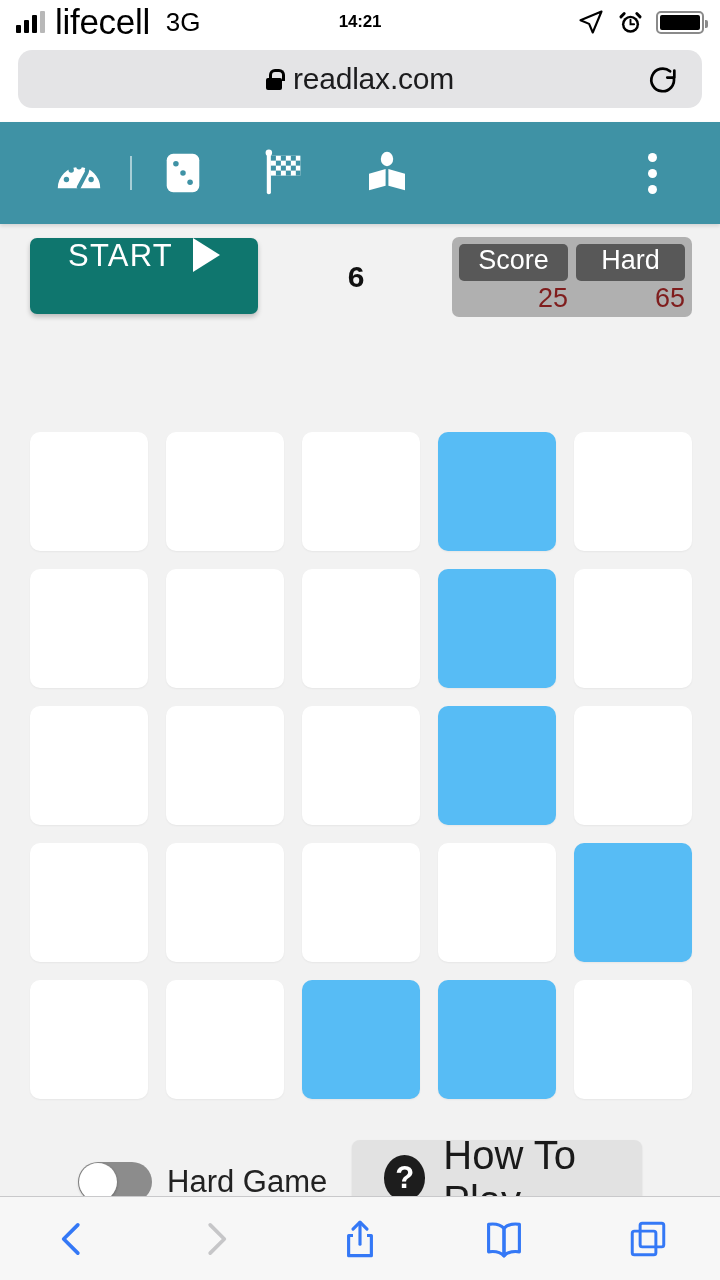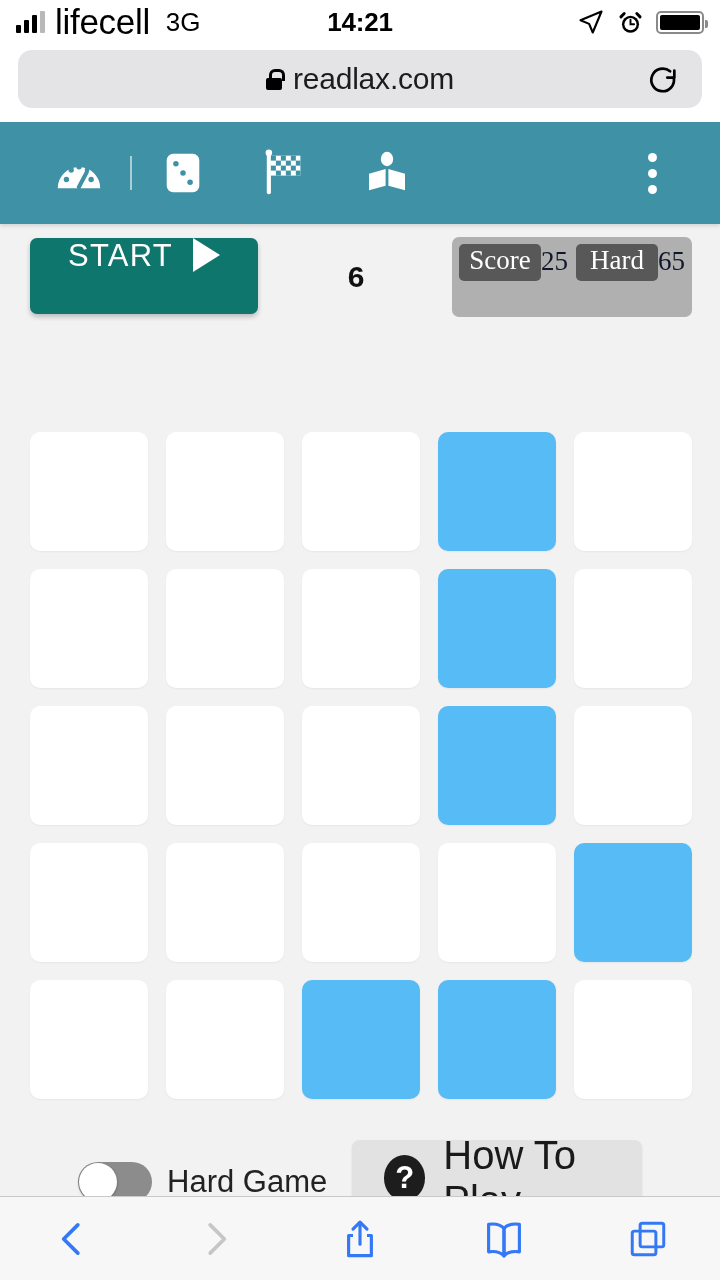--- a/index.html
+++ b/index.html
@@ -20,21 +20,21 @@
   .sb-left { display: flex; align-items: center; gap: 10px; }
   .signal { display: flex; align-items: flex-end; gap: 3px; height: 22px; }
   .signal i { display:block; width: 5px; background: #000; border-radius: 1px; }
   .signal i:nth-child(1){ height: 8px; }
   .signal i:nth-child(2){ height: 13px; }
   .signal i:nth-child(3){ height: 18px; }
   .signal i:nth-child(4){ height: 22px; background:#b8b8b8; }
   .carrier { font-size: 35px; font-weight: 500; letter-spacing: -0.3px; }
   .network { font-size: 26px; font-weight: 500; margin-left: 6px; }
   .sb-center { position: absolute; left: 0; right: 0; text-align: center;
-               font-size: 26px; font-weight: 700; pointer-events: none; letter-spacing: -0.2px;}
+               font-size: 17px; font-weight: 700; pointer-events: none; letter-spacing: -0.2px;}
   .sb-right { margin-left: auto; display: flex; align-items: center; gap: 12px; z-index:2;}
   .batt { width: 48px; height: 23px; border: 2px solid #8a8a8a; border-radius: 5px;
           padding: 2px; position: relative; }
   .batt::after { content:""; position:absolute; right:-6px; top:7px; width:3px; height:8px;
                  background:#8a8a8a; border-radius:0 2px 2px 0; }
   .batt span { display:block; width:100%; height:100%; background:#000; border-radius:2px; }
 
   
   .urlbar-wrap { background:#ffffff; padding: 6px 18px 14px; }
   .urlbar {
@@ -74,26 +74,26 @@
   }
   .play-tri { width:0; height:0; border-left: 27px solid #fff;
               border-top: 17px solid transparent; border-bottom: 17px solid transparent; }
   .counter { position:absolute; left: 330px; top: 36px; width: 52px; text-align:center;
              font-size: 30px; font-weight:600; color:#111; }
   .scorebox {
     position:absolute; right: 28px; top: 13px; width: 240px; height: 80px;
     background:#b0b0b0; border-radius: 7px; display:flex; padding: 7px 7px 5px;
     gap: 8px;
   }
-  .scorecell { flex:1; display:flex; flex-direction:row; align-items:flex-start;font-family:Liberation Serif, serif; }
+  .scorecell { flex:1; display:flex; flex-direction:column; align-items:flex-end; }
   .scorelabel {
     width:100%; background:#585858; color:#fff; border-radius: 5px;
     font-size: 27px; text-align:center; padding: 2px 0 5px; line-height:1.1;
   }
-  .scoreval { color:#0f172a; font-size: 27px; margin-top: 2px; }
+  .scoreval { color:#7f1d1d; font-size: 27px; margin-top: 2px; }
 
   
   .grid {
     position:absolute; left: 30px; top: 432px;
     display:grid; grid-template-columns: repeat(5, 118px);
     grid-auto-rows: 119px; gap: 18px 18px;
   }
   .cell { background:#ffffff; border-radius: 10px; box-shadow: 0 1px 2px rgba(0,0,0,0.05); }
   .cell.on { background:#57bcf5; }
 

